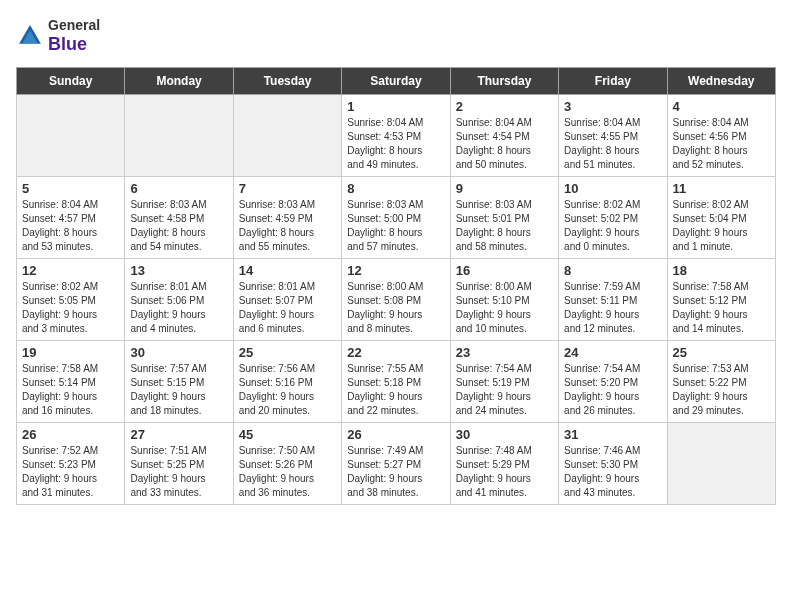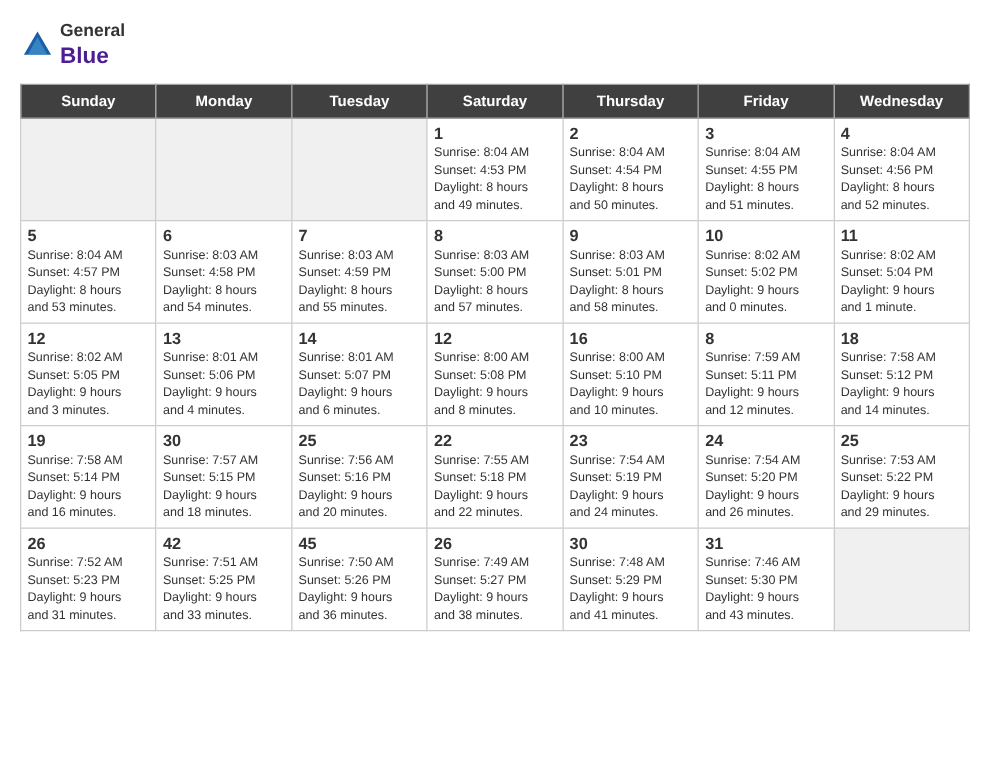--- a/index.html
+++ b/index.html
@@ -211,21 +211,21 @@
           <span class="day-num">25</span>
           <div class="cell-text">Sunrise: 7:53 AM<br>Sunset: 5:22 PM<br>Daylight: 9 hours<br>and 29 minutes.</div>
         </td>
       </tr>
       <tr>
         <td>
           <span class="day-num">26</span>
           <div class="cell-text">Sunrise: 7:52 AM<br>Sunset: 5:23 PM<br>Daylight: 9 hours<br>and 31 minutes.</div>
         </td>
         <td>
-          <span class="day-num">42</span>
+          <span class="day-num">27</span>
           <div class="cell-text">Sunrise: 7:51 AM<br>Sunset: 5:25 PM<br>Daylight: 9 hours<br>and 33 minutes.</div>
         </td>
         <td>
           <span class="day-num">45</span>
           <div class="cell-text">Sunrise: 7:50 AM<br>Sunset: 5:26 PM<br>Daylight: 9 hours<br>and 36 minutes.</div>
         </td>
         <td>
           <span class="day-num">26</span>
           <div class="cell-text">Sunrise: 7:49 AM<br>Sunset: 5:27 PM<br>Daylight: 9 hours<br>and 38 minutes.</div>
         </td>

